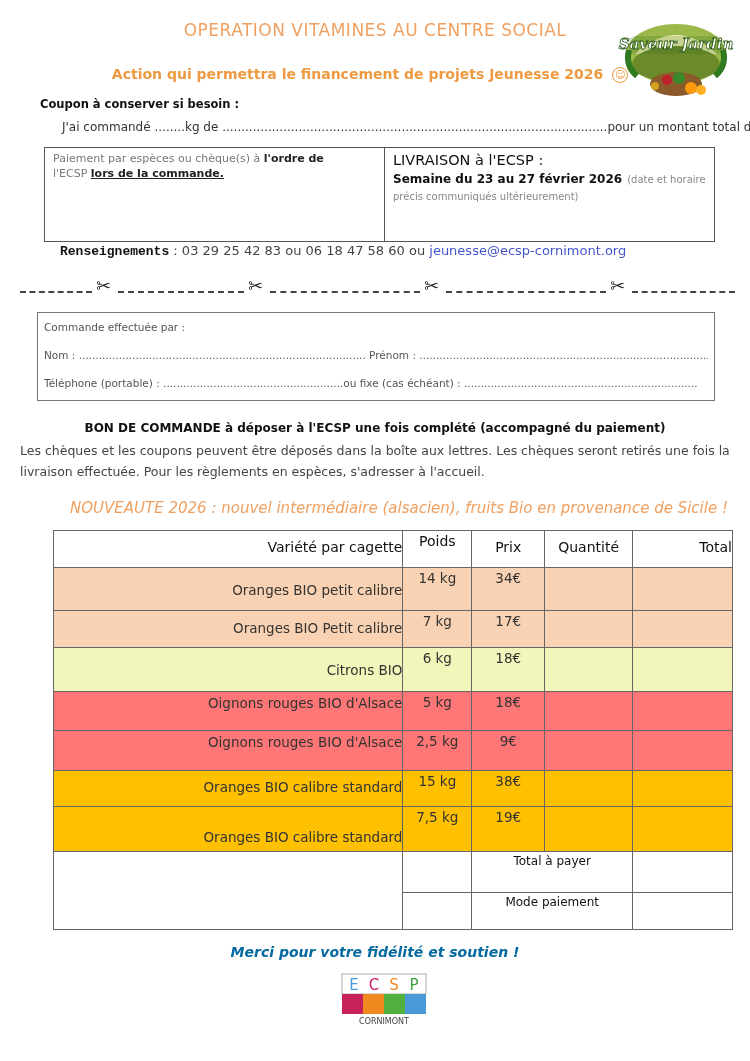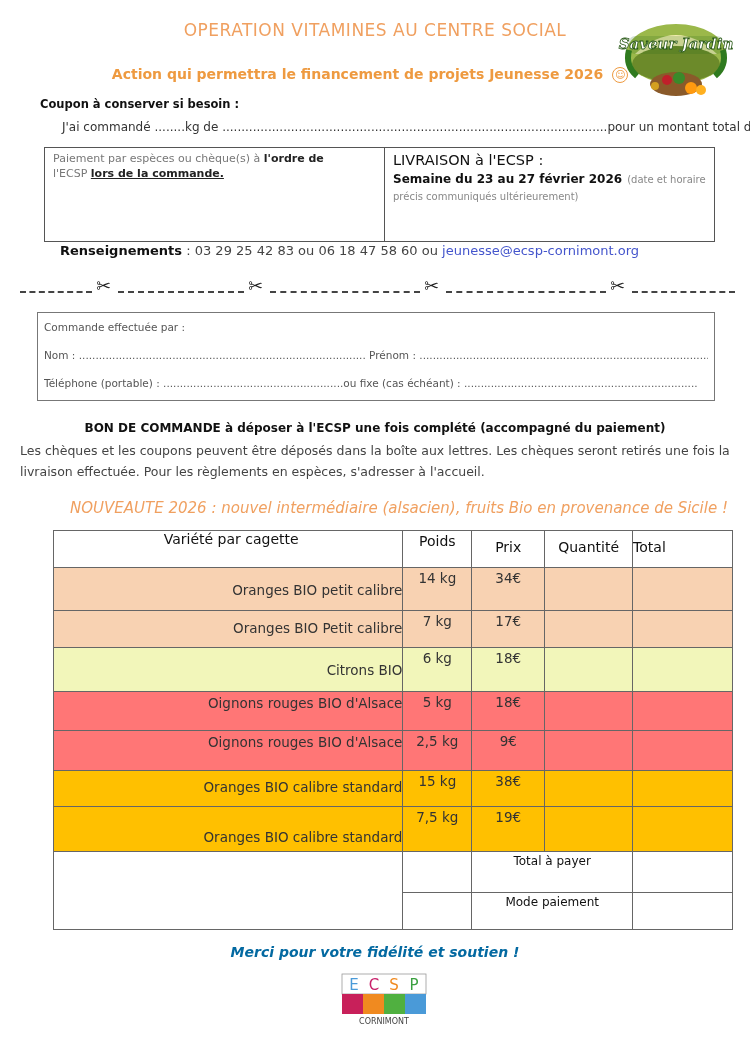--- a/index.html
+++ b/index.html
@@ -18,43 +18,43 @@
   .info-box { left: 44px; top: 147px; width: 671px; height: 95px; border: 1.3px solid #555; display: flex; }
   .info-left { width: 340px; border-right: 1.3px solid #555; padding: 3px 8px; }
   .info-right { flex: 1; padding: 3px 8px; }
   .big { font-size: 14.5px; color: #111; line-height: 19px; }
   .small-grey { font-size: 11px; color: #777; line-height: 15px; }
   .small-grey b, .small-grey u { color: #222; }
   .delivery-week { font-size: 12px; color: #111; font-weight: bold; }
   .delivery-note { font-size: 10px; color: #888; font-weight: normal; }
 
   .renseign { left: 60px; top: 243px; font-size: 13px; color: #444; white-space: nowrap; }
-  .renseign b { color: #111; }
+  .renseign b { color: #111; font-family: Liberation Mono, monospace; }
   .renseign a { color: #4455cc; }
 
   .cutline { left: 20px; top: 276px; width: 715px; height: 20px; }
   .dash { position: absolute; top: 15px; height: 0; border-top: 2px dashed #444; }
   .scissors { position: absolute; top: 0; font-size: 18px; color: #222; line-height: 20px; }
 
   .order-box { left: 37px; top: 312px; width: 678px; height: 89px; border: 1.3px solid #777; padding: 3px 6px; font-size: 10.5px; color: #555; }
   .order-box div { height: 28px; line-height: 22px; white-space: nowrap; overflow: hidden; }
 
   .bon-title { left: 0; width: 750px; top: 421px; text-align: center; font-size: 12px; color: #111; font-weight: bold; }
   .bon-text { left: 20px; width: 715px; top: 440px; font-size: 12.5px; color: #444; line-height: 21px; }
   .nouveau { left: 0; width: 750px; top: 499px; text-align: center; font-size: 15px; color: #F0A060; font-style: italic; margin-left: 24px; }
 
   table.order { position: absolute; left: 53px; top: 530px; width: 680px; border-collapse: collapse; font-size: 13.5px; color: #333; }
   table.order td, table.order th { border: 1.2px solid #666; vertical-align: top; }
   table.order th { font-weight: normal; height: 37px; font-size: 14px; color: #111; }
   .c-var { width: 350px; text-align: right; padding-left: 6px; }
   .c-poids { width: 69px; text-align: center; }
   .c-prix { width: 73px; text-align: center; }
   .c-qte { width: 88px; text-align: center; }
-  .c-total { width: 100px; text-align: left; }
-  th.c-var { text-align: center; }
+  .c-total { width: 100px; text-align: right; }
+  th.c-var { text-align: right; padding-top: 8px; }
   th.c-poids { padding-top: 2px; }
   th.c-prix, th.c-qte, th.c-total { padding-top: 8px; }
   td.var-text { padding-top: 14px; }
   td.val { padding-top: 2px; }
   .summary-label { font-size: 12px; text-align: center; color: #111; padding-top: 2px; }
   .thanks { left: 0; width: 750px; top: 944px; text-align: center; font-size: 14px; color: #0369a1; font-style: italic; font-weight: bold; }
   .logo-ecsp { left: 334px; top: 970px; width: 100px; height: 60px; }
 </style>
 </head>
 <body>

